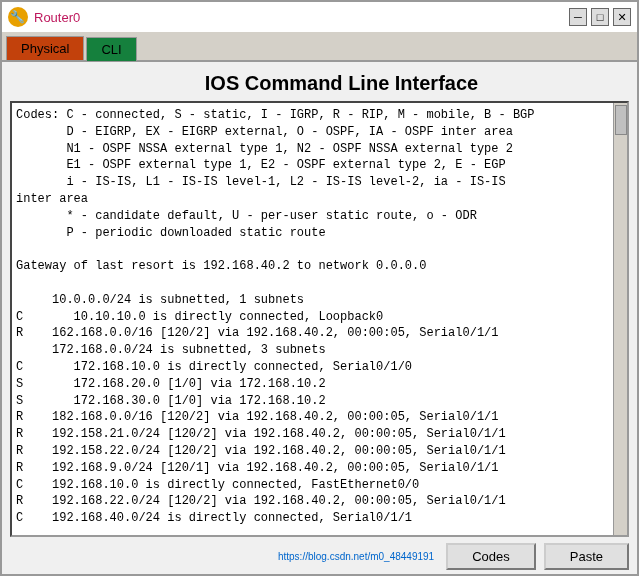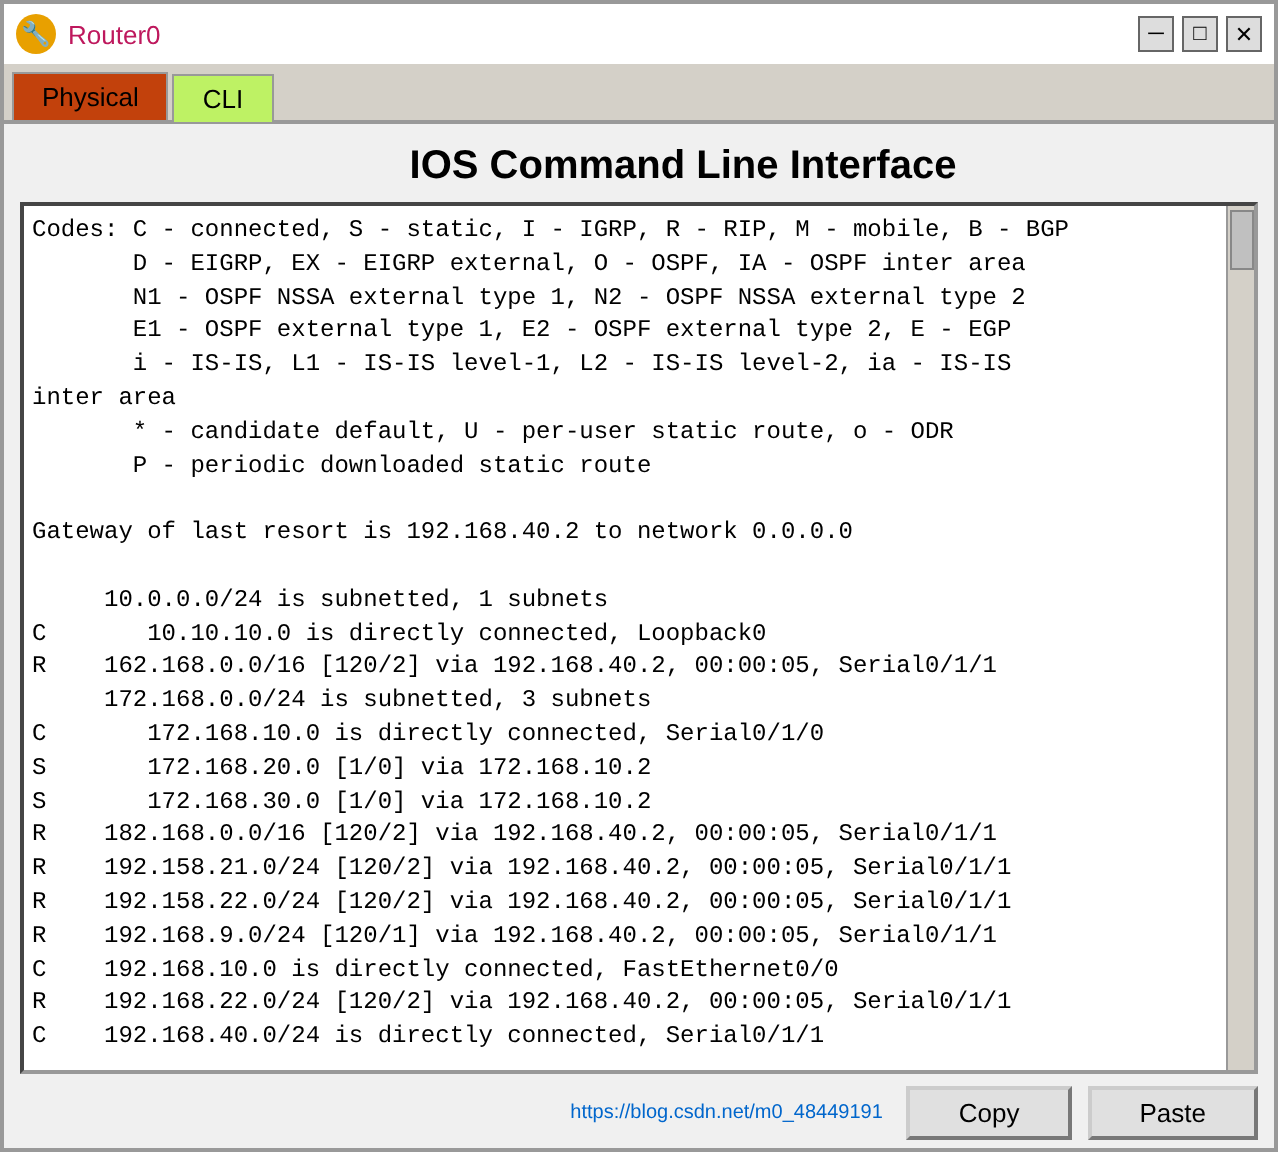--- a/index.html
+++ b/index.html
@@ -79,21 +79,21 @@
       padding: 4px 14px;
       font-family: Arial, sans-serif;
       font-size: 13px;
       cursor: pointer;
       border: 1px solid #999;
       border-bottom: none;
       background: #c2410c;
       color: #000;
     }
     .tab.active {
-      background: #bef264;
+      background: #15803d;
       border-color: #999;
       position: relative;
       bottom: -1px;
       z-index: 1;
     }
 
     
     .cli-area {
       flex: 1;
       display: flex;
@@ -231,18 +231,18 @@
 C    192.168.10.0 is directly connected, FastEthernet0/0
 R    192.168.22.0/24 [120/2] via 192.168.40.2, 00:00:05, Serial0/1/1
 C    192.168.40.0/24 is directly connected, Serial0/1/1</div>
       <div class="scrollbar">
         <div class="scrollbar-thumb"></div>
       </div>
     </div>
 
     <div class="bottom-bar">
       <span class="watermark">https://blog.csdn.net/m0_48449191</span>
-      <button class="action-btn">Copy</button>
+      <button class="action-btn">Codes</button>
       <button class="action-btn">Paste</button>
     </div>
 
   </div>
 </div>
 
 </body></html>

